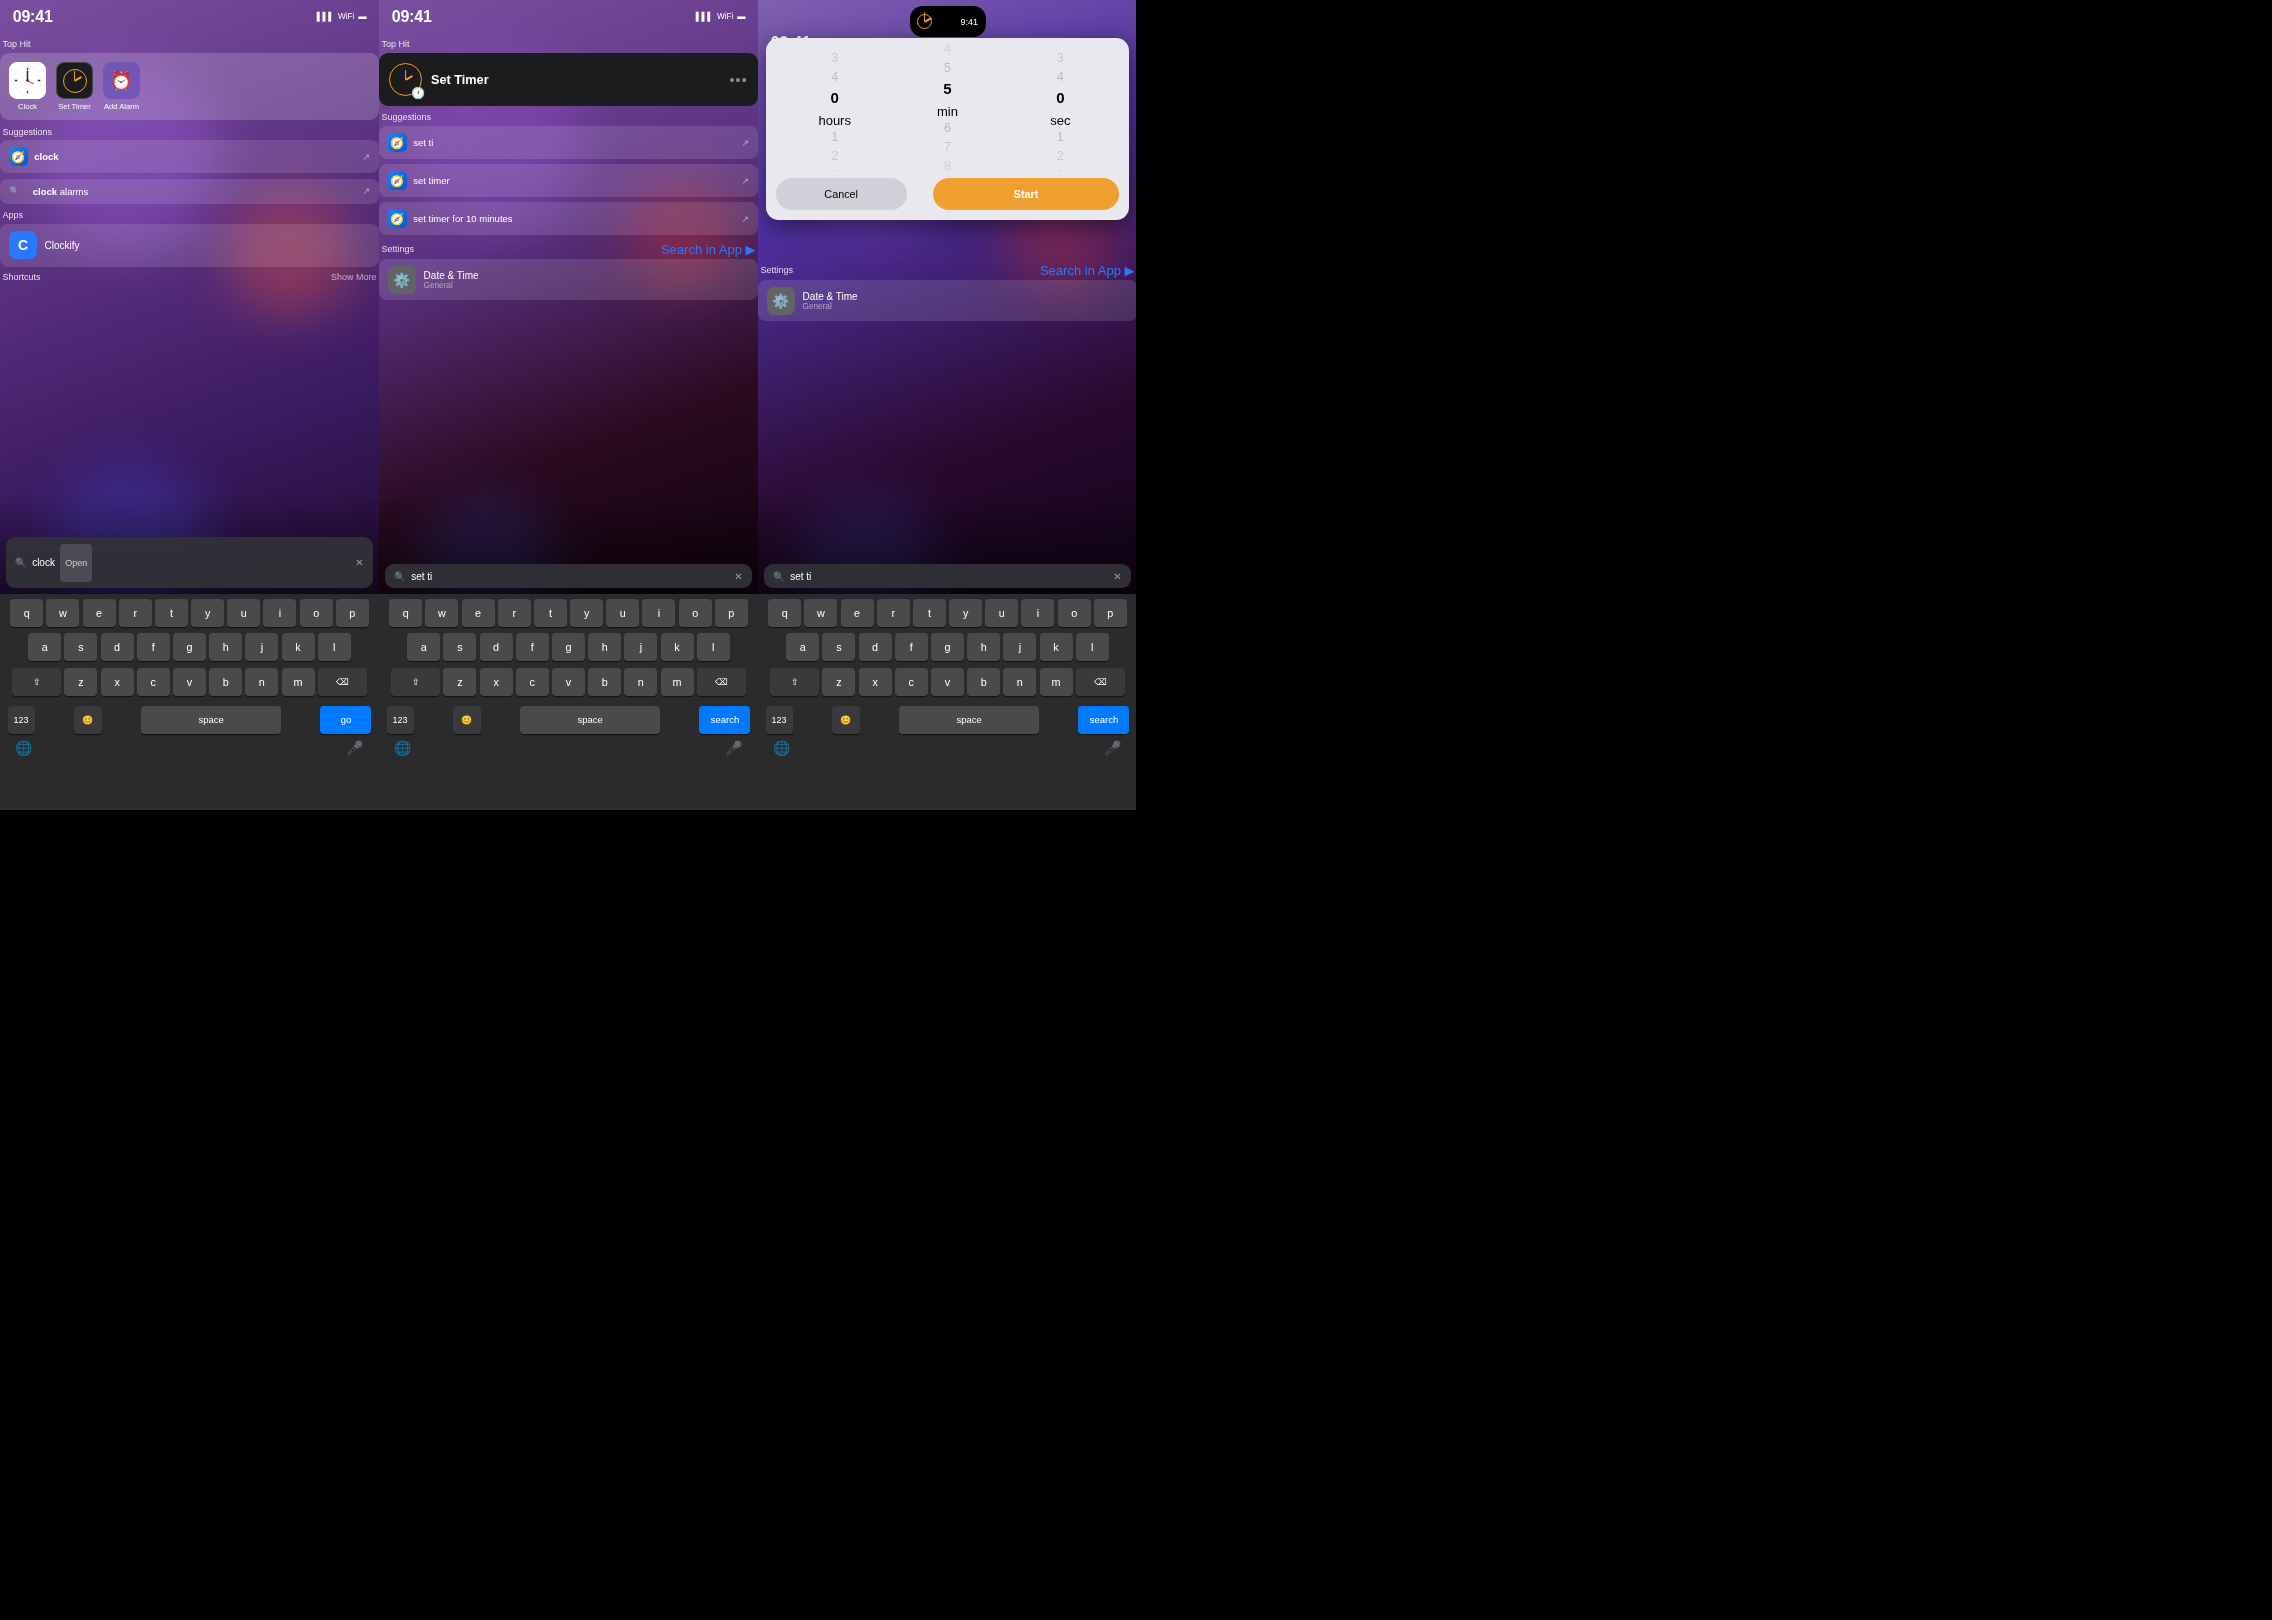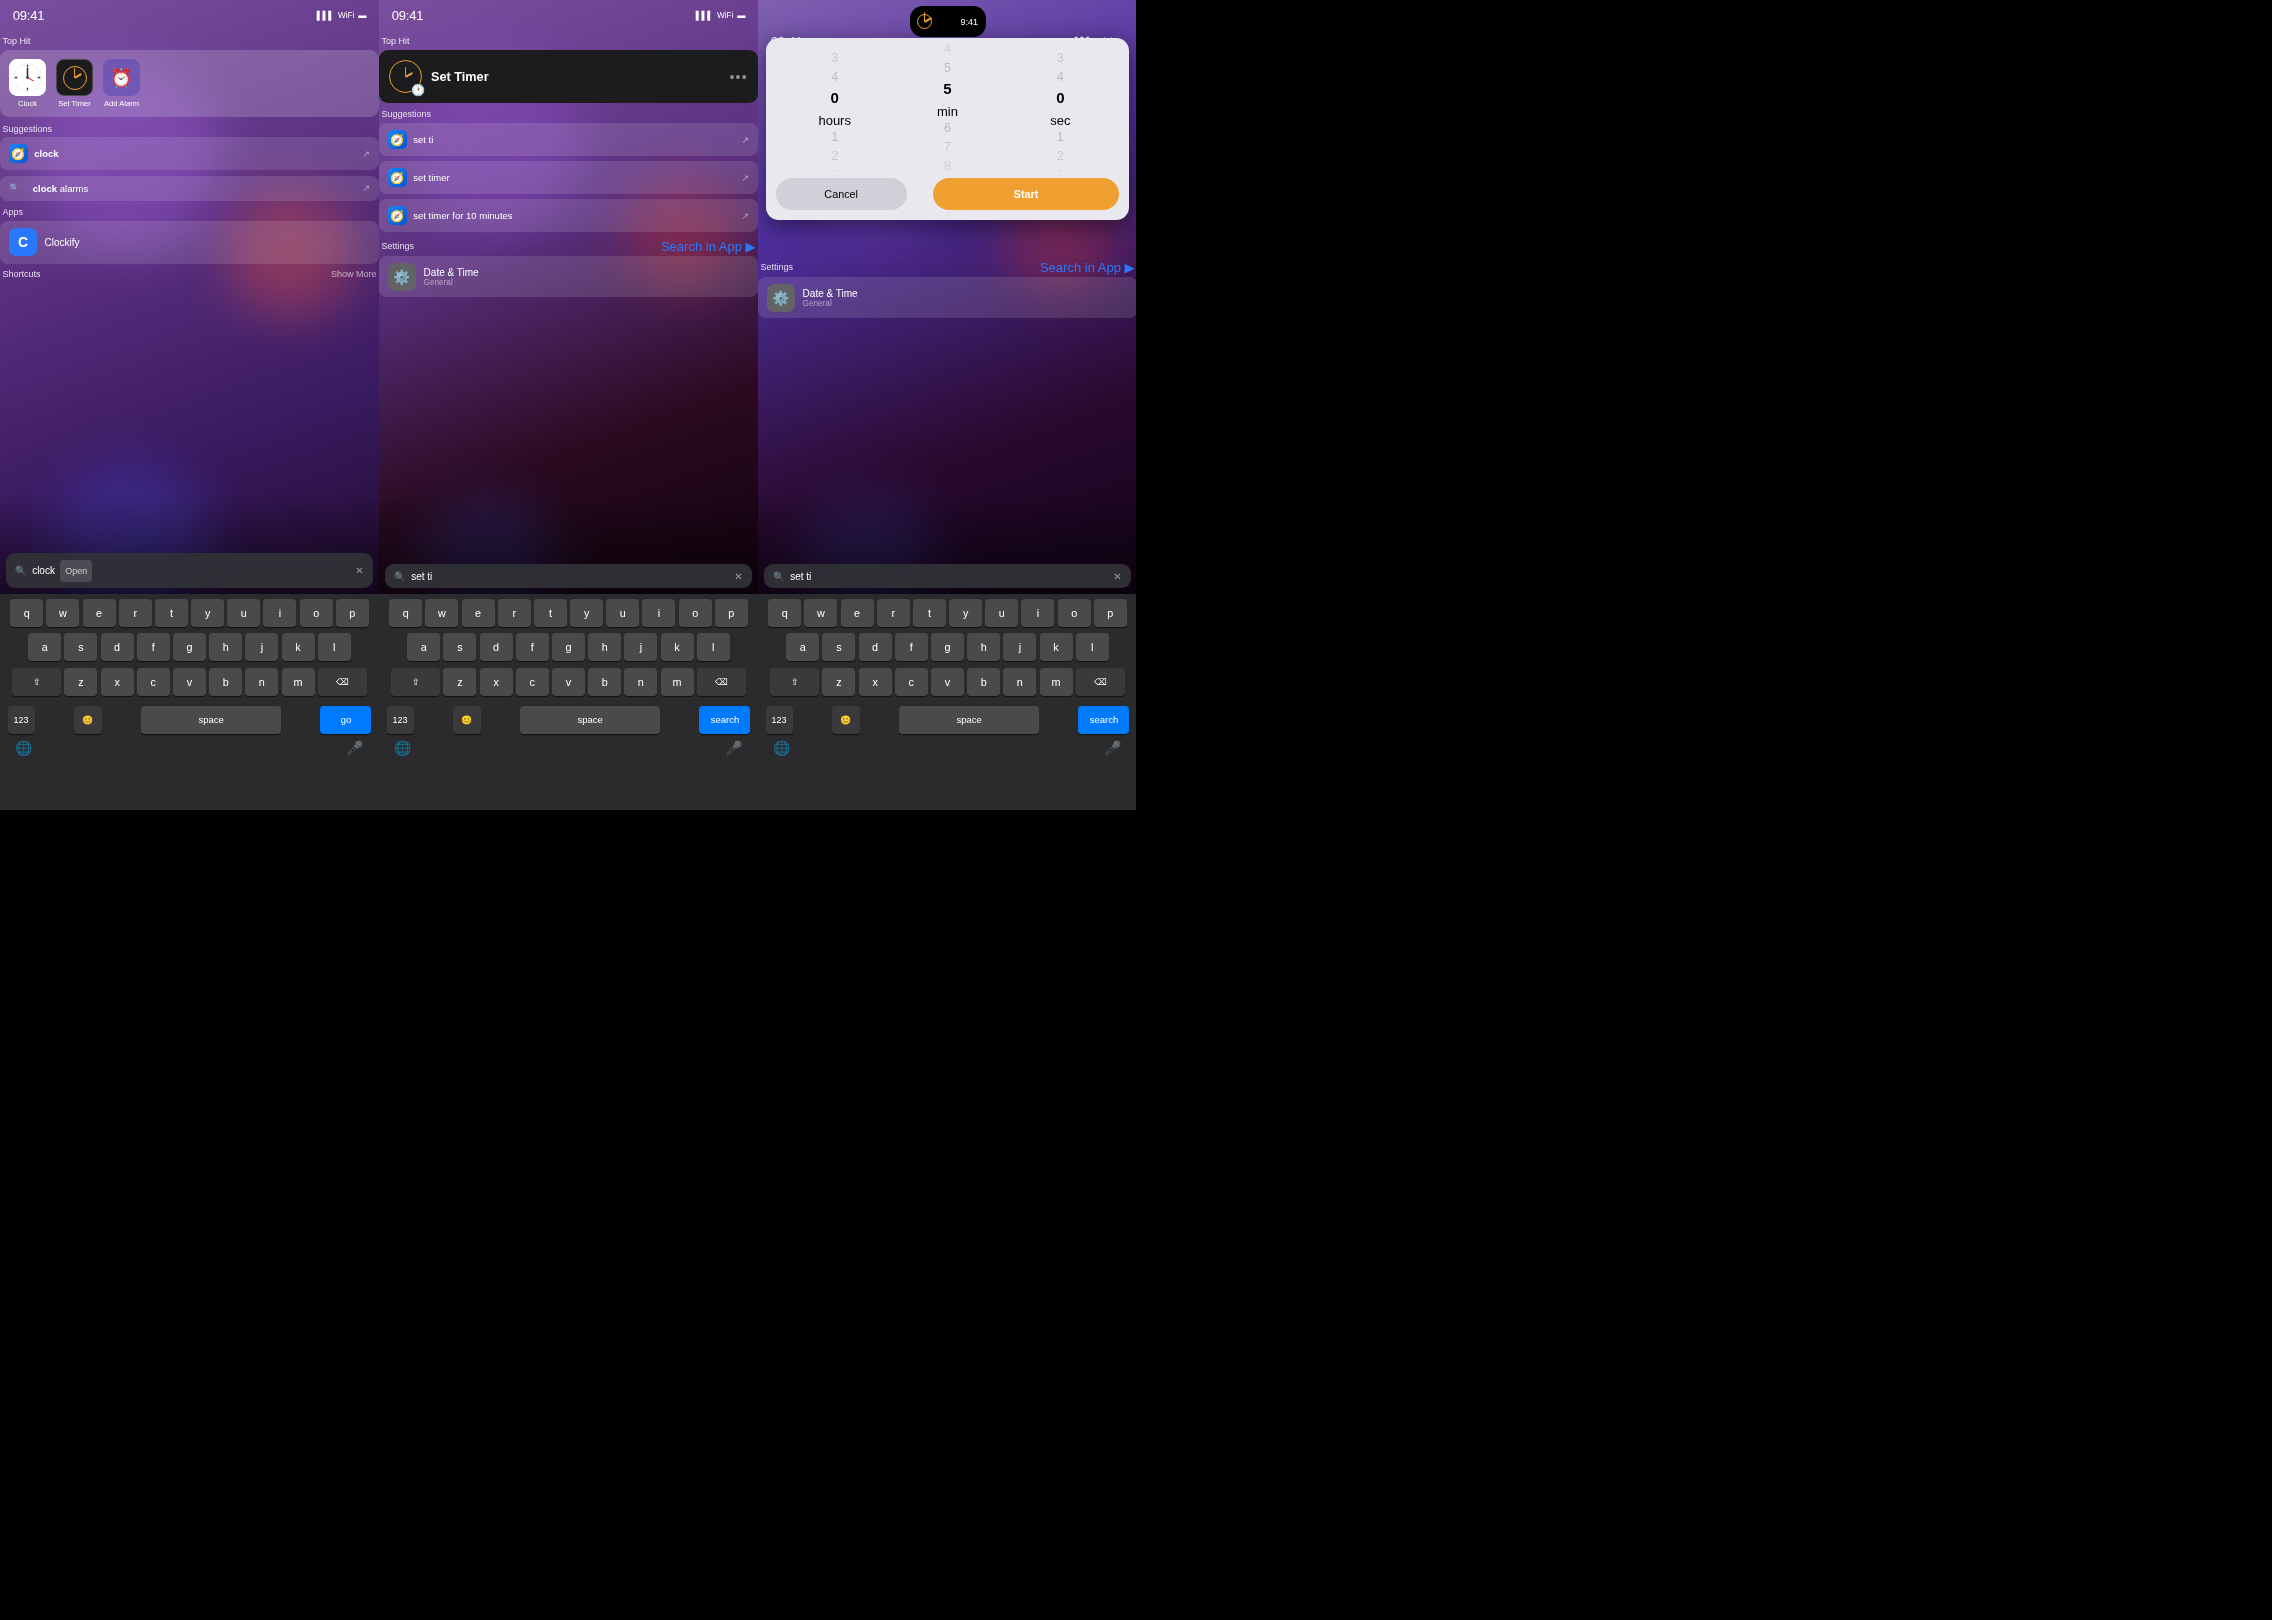--- a/index.html
+++ b/index.html
@@ -48,22 +48,22 @@
     
     .status-bar {
       position: relative;
       display: flex;
       justify-content: space-between;
       align-items: center;
       padding: 7.6px 12.7px 2.5px;
       z-index: 10;
     }
     .status-time {
-      font-size: 13px;
-      font-weight: 400;
+      font-size: 16px;
+      font-weight: 700;
       color: white;
       letter-spacing: -0.2px;
     }
     .status-icons {
       display: flex;
       align-items: center;
       gap: 3.8px;
     }
     .status-icons span {
       color: white;
@@ -514,21 +514,21 @@
       transform: translateX(-50%) rotate(60deg);
       transform-origin: bottom;
       border-radius: 1.3px;
     }
 
     
     .search-tag {
       display: inline-block;
       background: rgba(120,120,128,0.4);
       border-radius: 3.8px;
-      padding: 6px 5px;
+      padding: 14px 5px;
       font-size: 9px;
       color: rgba(255,255,255,0.7);
       margin-left: 2.5px;
     }
   </style>
 </head>
 <body>
 
 <div class="phone-panel phone-panel-1">
   <div class="bg">

